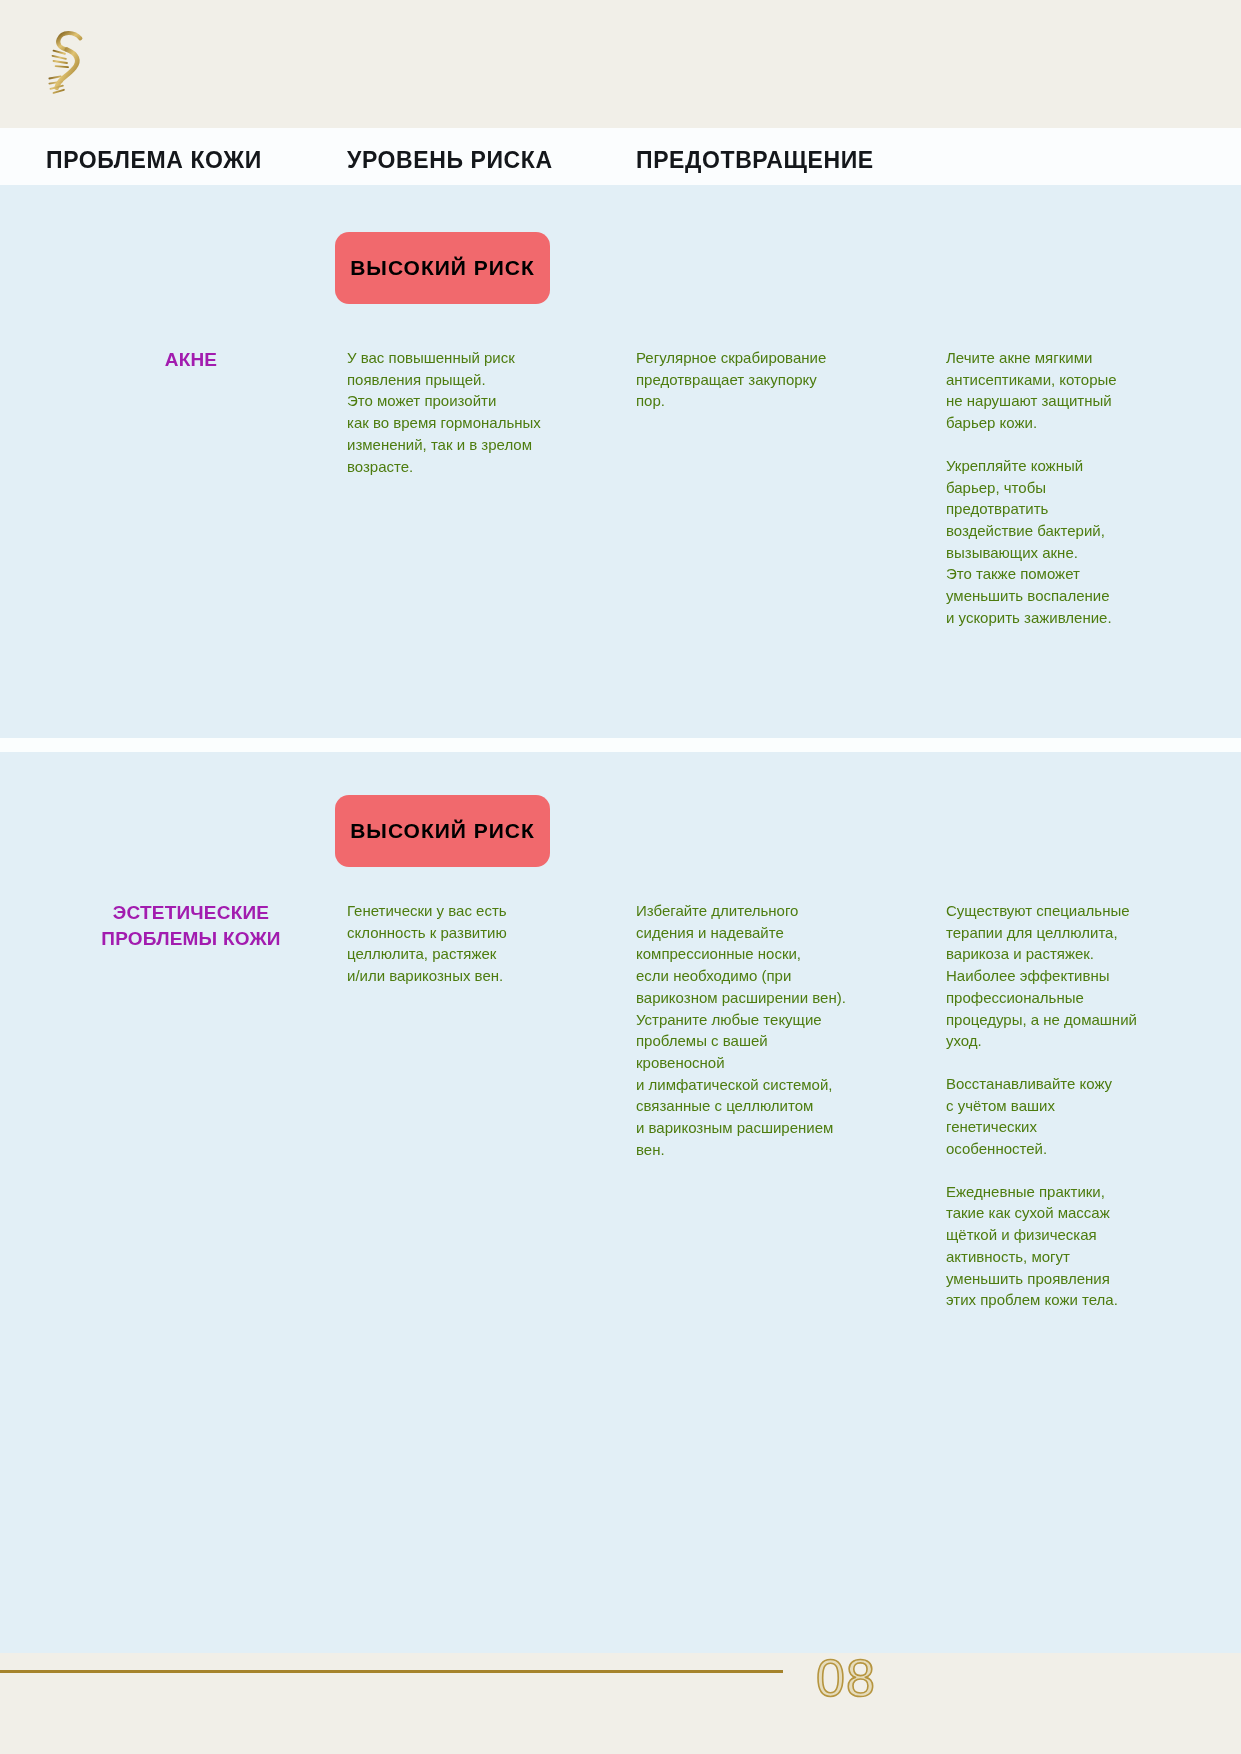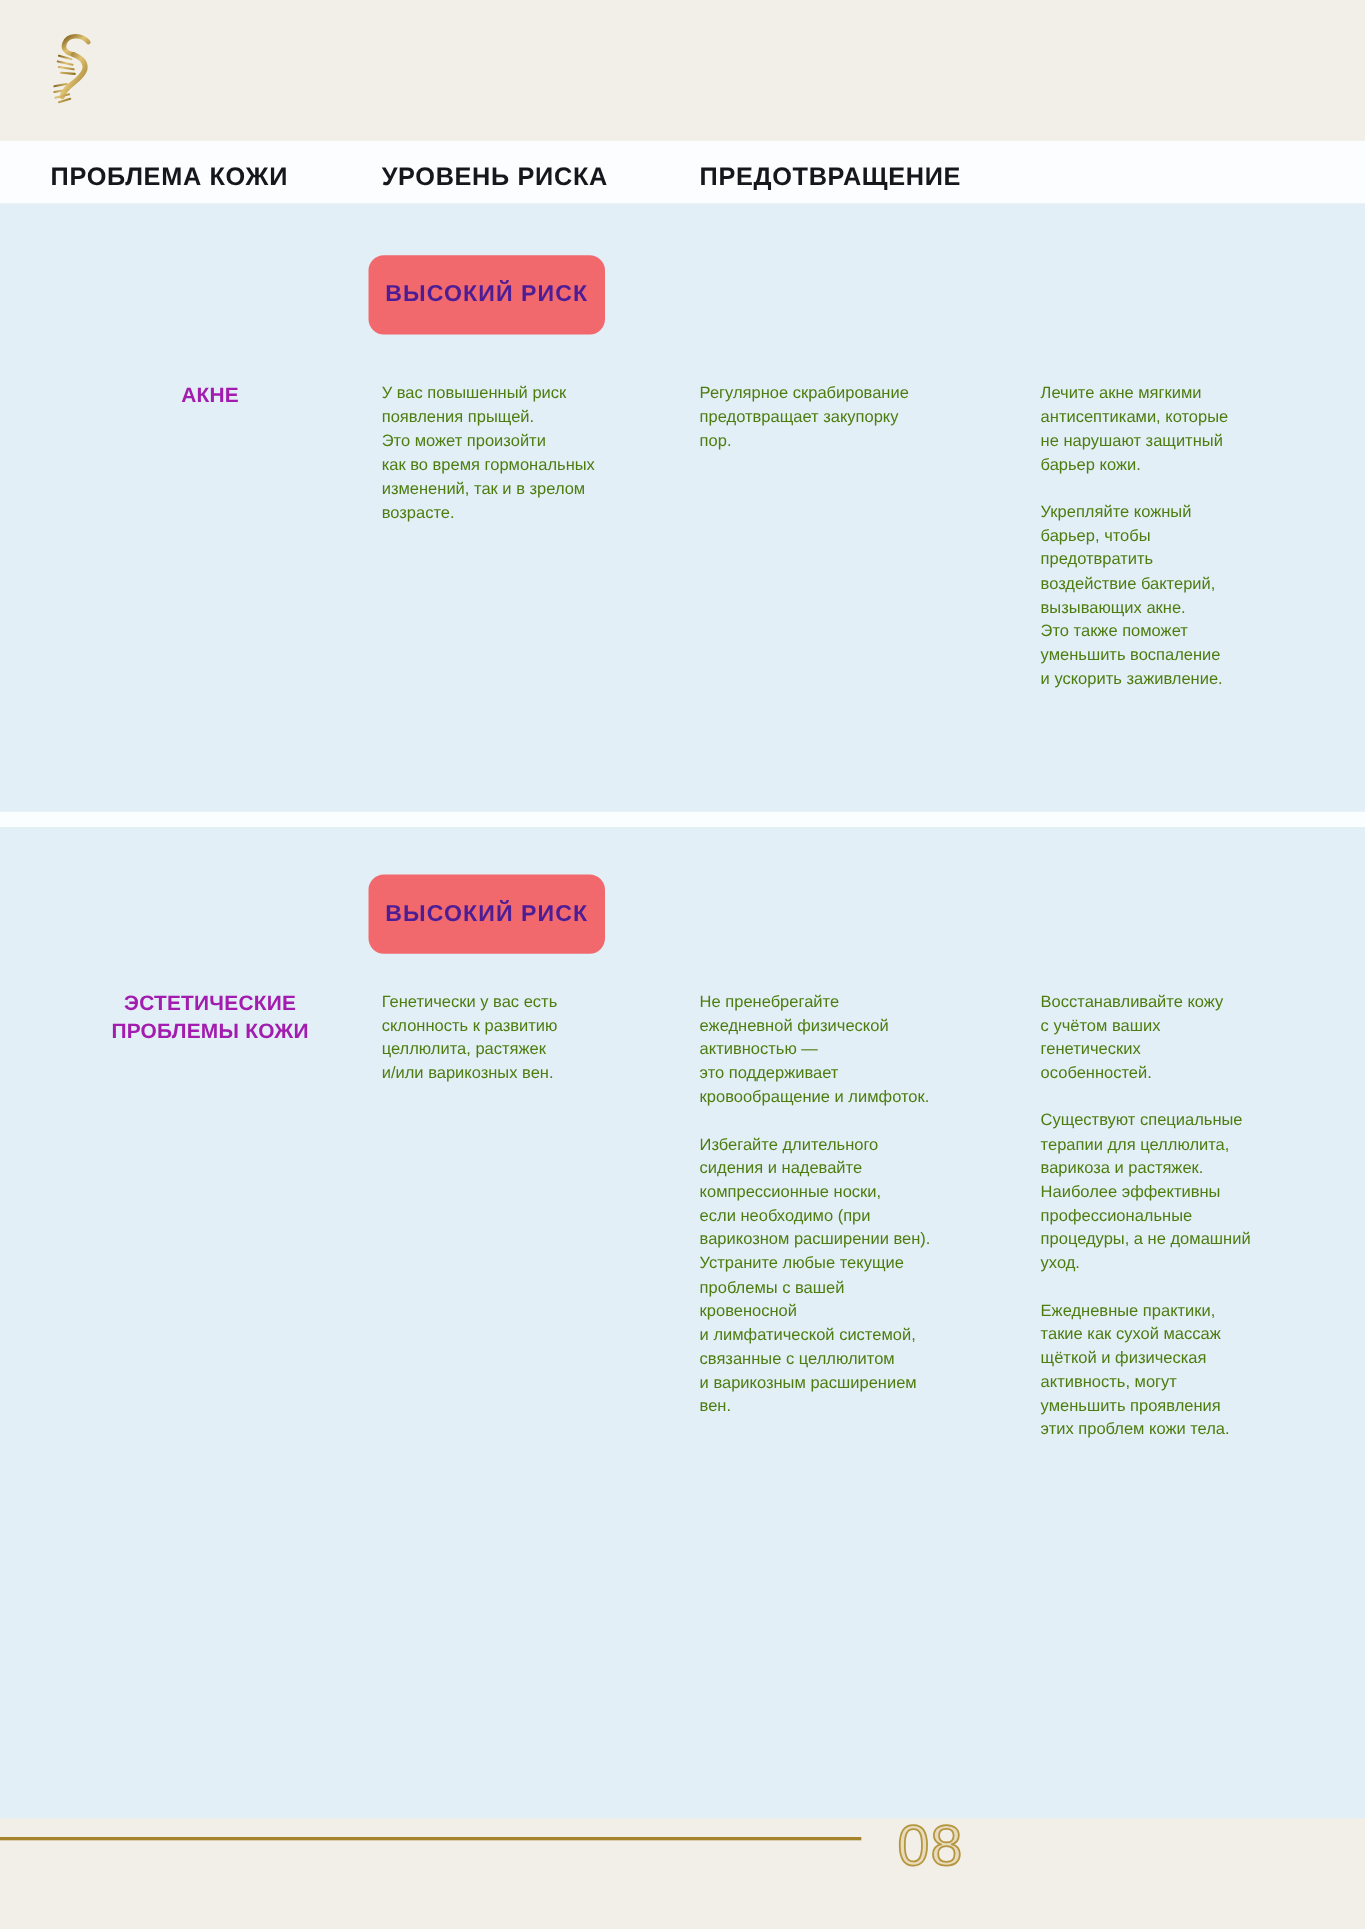--- a/index.html
+++ b/index.html
@@ -36,21 +36,21 @@
   .section-2{top:752px;height:901px;}
   .section-gap{
     position:absolute;left:0;top:738px;width:100%;height:14px;
     background:#fbfefe;
   }
   
   .risk-badge{
     position:absolute;left:335px;width:215px;height:72px;
     background:#f1696d;border-radius:14px;
     display:flex;align-items:center;justify-content:center;
-    color:#4c1d95;font-size:21px;font-weight:bold;letter-spacing:1px;
+    color:#000000;font-size:21px;font-weight:bold;letter-spacing:1px;
     white-space:pre;
   }
   .section-1 .risk-badge{top:47px;}
   .section-2 .risk-badge{top:43px;}
   
   .row-content{position:absolute;left:0;top:0;width:100%;}
   .section-1 .row-content{top:162px;}
   .section-2 .row-content{top:148px;}
   .col{position:absolute;top:0;}
   .col1{left:46px;width:290px;}
@@ -150,50 +150,45 @@
         <div class="problem-title">ЭСТЕТИЧЕСКИЕ
 ПРОБЛЕМЫ КОЖИ</div>
       </div>
       <div class="col col2">
         <p class="body-text">Генетически у вас есть
 склонность к развитию
 целлюлита, растяжек
 и/или варикозных вен.</p>
       </div>
       <div class="col col3">
-        <p class="body-text">Не пренебрегайте
-ежедневной физической
-активностью —
-это поддерживает
-кровообращение и лимфоток.</p>
         <p class="body-text">Избегайте длительного
 сидения и надевайте
 компрессионные носки,
 если необходимо (при
 варикозном расширении вен).
 Устраните любые текущие
 проблемы с вашей
 кровеносной
 и лимфатической системой,
 связанные с целлюлитом
 и варикозным расширением
 вен.</p>
       </div>
       <div class="col col4">
-        <p class="body-text">Восстанавливайте кожу
-с учётом ваших
-генетических
-особенностей.</p>
         <p class="body-text">Существуют специальные
 терапии для целлюлита,
 варикоза и растяжек.
 Наиболее эффективны
 профессиональные
 процедуры, а не домашний
 уход.</p>
+        <p class="body-text">Восстанавливайте кожу
+с учётом ваших
+генетических
+особенностей.</p>
         <p class="body-text">Ежедневные практики,
 такие как сухой массаж
 щёткой и физическая
 активность, могут
 уменьшить проявления
 этих проблем кожи тела.</p>
       </div>
     </div>
   </section>
 

